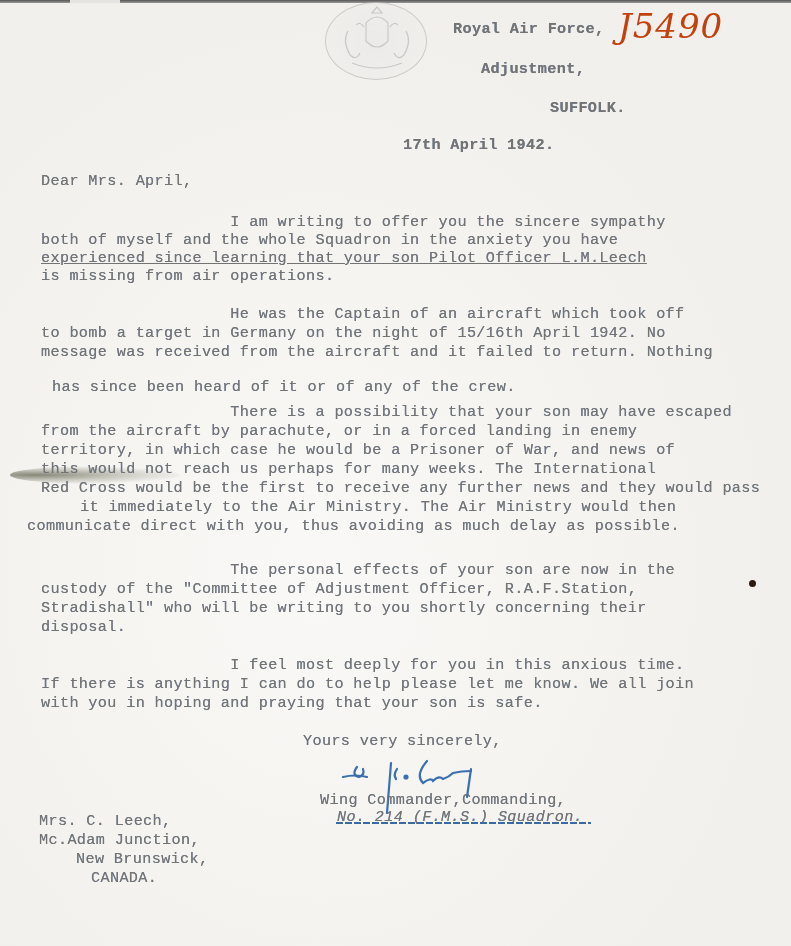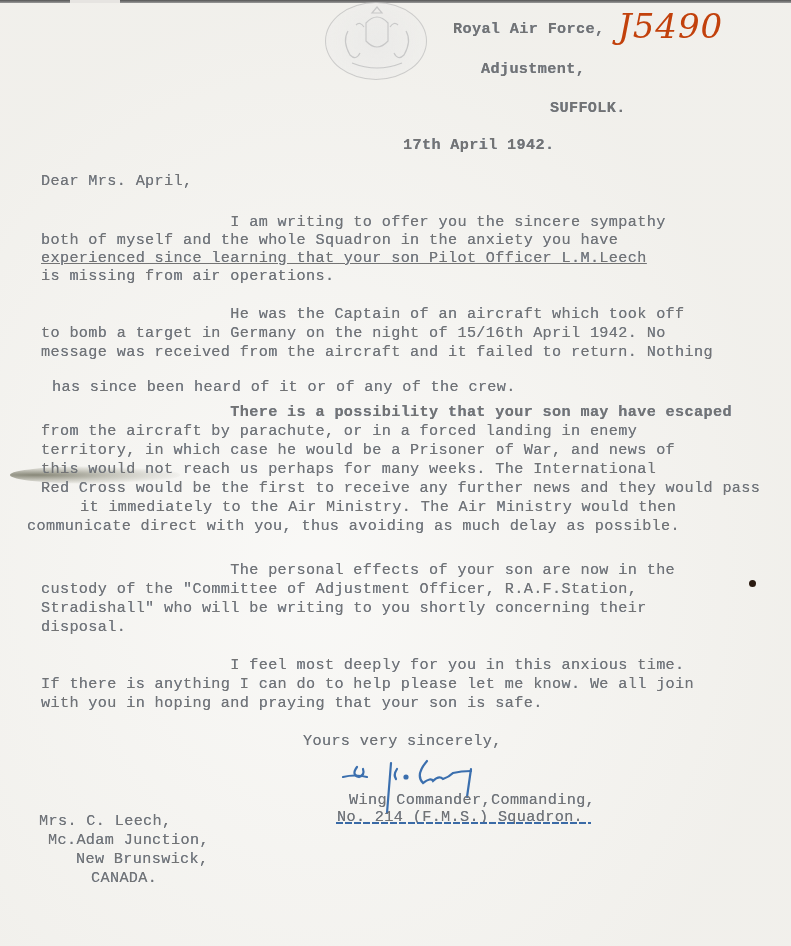--- a/index.html
+++ b/index.html
@@ -95,21 +95,21 @@
 <div class="line" style="left:41px; top:231px;">both of myself and the whole Squadron in the anxiety you have</div>
 <div class="line" style="left:41px; top:249px;text-decoration:underline;">experienced since learning that your son Pilot Officer L.M.Leech</div>
 <div class="line" style="left:41px; top:267px;">is missing from air operations.</div>
 
 <div class="line" style="left:41px; top:305px;">                    He was the Captain of an aircraft which took off</div>
 <div class="line" style="left:41px; top:324px;">to bomb a target in Germany on the night of 15/16th April 1942. No</div>
 <div class="line" style="left:41px; top:343px;">message was received from the aircraft and it failed to return. Nothing</div>
 <div class="line" style="left:52px; top:362px;margin-top:16px;">has since been heard of it or of any of the crew.</div>
 
 <div class="stain"></div>
-<div class="line" style="left:41px; top:403px;font-weight:bold;">                    There is a possibility that your son may have escaped</div>
+<div class="line" style="left:41px; top:403px;">                    There is a possibility that your son may have escaped</div>
 <div class="line" style="left:41px; top:422px;">from the aircraft by parachute, or in a forced landing in enemy</div>
 <div class="line" style="left:41px; top:441px;">territory, in which case he would be a Prisoner of War, and news of</div>
 <div class="line" style="left:41px; top:460px;">this would not reach us perhaps for many weeks. The International</div>
 <div class="line" style="left:41px; top:479px;">Red Cross would be the first to receive any further news and they would pass</div>
 <div class="line" style="left:41px; top:498px;margin-left:39px;">it immediately to the Air Ministry. The Air Ministry would then</div>
 <div class="line" style="left:27px; top:517px;">communicate direct with you, thus avoiding as much delay as possible.</div>
 
 <div class="line" style="left:41px; top:561px;text-align:center;">                    The personal effects of your son are now in the</div>
 <div class="line" style="left:41px; top:580px;">custody of the "Committee of Adjustment Officer, R.A.F.Station,</div>
 <div class="line" style="left:41px; top:599px;">Stradishall" who will be writing to you shortly concerning their</div>
@@ -130,20 +130,20 @@
       <path d="M22 12 q-6 8 2 10 q6 -2 4 -8"></path>
       <path d="M56 8 l-4 50"></path>
       <path d="M62 14 q-4 6 -1 10"></path>
       <circle cx="71" cy="22" r="1.5" fill="#3b6fae"></circle>
       <path d="M92 6 q-12 14 -4 22 q8 -6 10 -2 q6 -6 10 -2 q6 -2 10 -6 q8 -2 18 -2"></path>
       <path d="M136 14 l-4 28"></path>
     </g>
   </svg>
 </div>
 
-<div class="line" style="left:349px; top:791px;">Wing Commander,Commanding,</div>
-<div class="line" style="left:337px; top:808px;">No. 214 (F.M.S.) Squadron.</div>
+<div class="line" style="left:320px; top:791px;">Wing Commander,Commanding,</div>
+<div class="line" style="left:337px; top:808px;font-style:italic;">No. 214 (F.M.S.) Squadron.</div>
 <div class="underline-row"></div>
 
 <div class="line" style="left:39px; top:812px;">Mrs. C. Leech,</div>
-<div class="line" style="left:48px; top:831px;">Mc.Adam Junction,</div>
+<div class="line" style="left:39px; top:831px;">Mc.Adam Junction,</div>
 <div class="line" style="left:76px; top:850px;">New Brunswick,</div>
 <div class="line" style="left:91px; top:869px;">CANADA.</div>
 
 </body></html>

